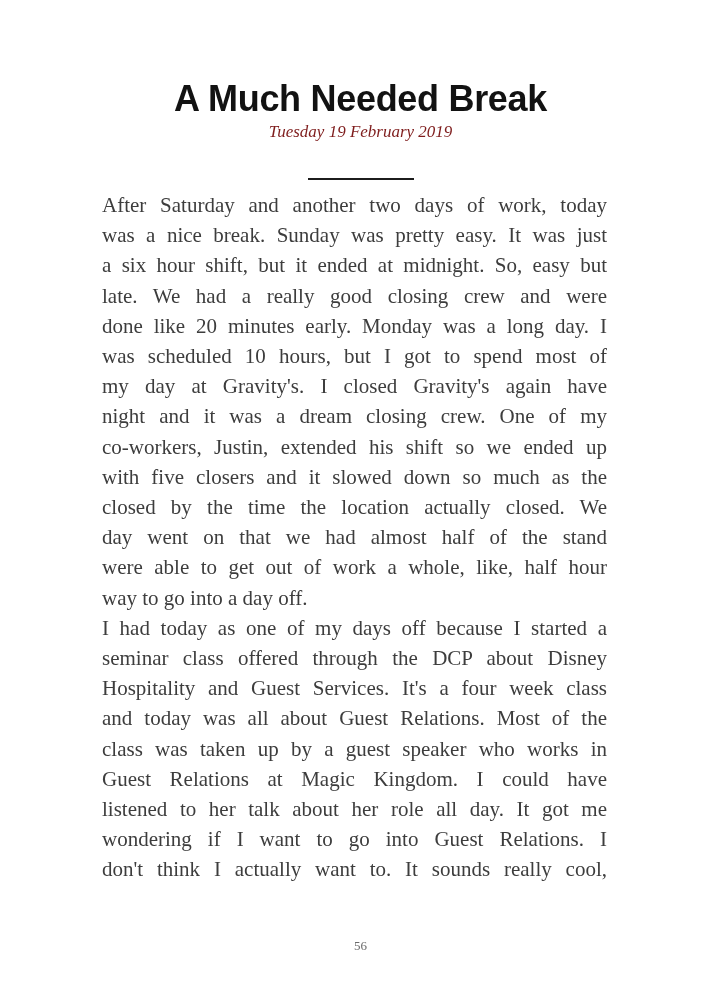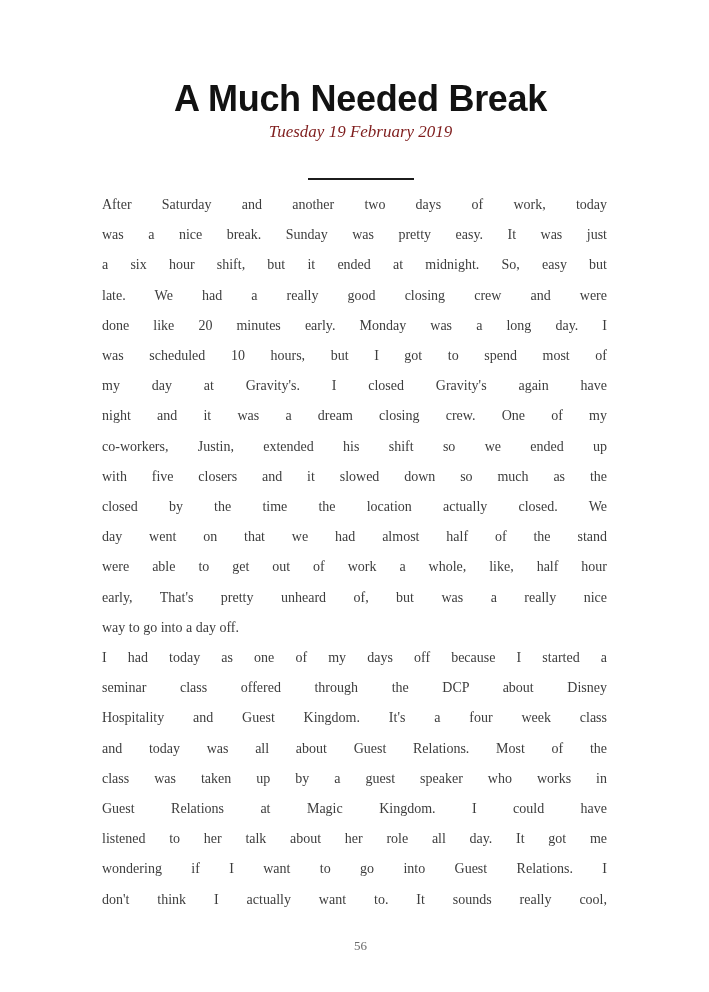--- a/index.html
+++ b/index.html
@@ -49,21 +49,21 @@
     width: 106px;
     height: 0;
     margin-left: -53px;
     border-top: 2px solid #1c1c1c;
   }
   .body-text {
     position: absolute;
     top: 190px;
     left: 102px;
     width: 505px;
-    font-size: 14px;
+    font-size: 21px;
     line-height: 30.2px;
     color: #3d3d3d;
   }
   .paragraph {
     margin: 0;
   }
   .line {
     text-align: justify;
     text-align-last: justify;
     white-space: normal;
@@ -98,27 +98,26 @@
         <div class="line">late. We had a really good closing crew and were</div>
         <div class="line">done like 20 minutes early. Monday was a long day. I</div>
         <div class="line">was scheduled 10 hours, but I got to spend most of</div>
         <div class="line">my day at Gravity's. I closed Gravity's again have</div>
         <div class="line">night and it was a dream closing crew. One of my</div>
         <div class="line">co-workers, Justin, extended his shift so we ended up</div>
         <div class="line">with five closers and it slowed down so much as the</div>
         <div class="line">closed by the time the location actually closed. We</div>
         <div class="line">day went on that we had almost half of the stand</div>
         <div class="line">were able to get out of work a whole, like, half hour</div>
-        <div class="line">early, That's pretty unheard of, but was a really nice</div>
         <div class="line final">way to go into a day off.</div>
       </div>
       <div class="paragraph">
         <div class="line">I had today as one of my days off because I started a</div>
         <div class="line">seminar class offered through the DCP about Disney</div>
-        <div class="line">Hospitality and Guest Kingdom. It's a four week class</div>
+        <div class="line">Hospitality and Guest Services. It's a four week class</div>
         <div class="line">and today was all about Guest Relations. Most of the</div>
         <div class="line">class was taken up by a guest speaker who works in</div>
         <div class="line">Guest Relations at Magic Kingdom. I could have</div>
         <div class="line">listened to her talk about her role all day. It got me</div>
         <div class="line">wondering if I want to go into Guest Relations. I</div>
         <div class="line">don't think I actually want to. It sounds really cool,</div>
       </div>
     </div>
   <div class="page-number">56</div>
 </div>

